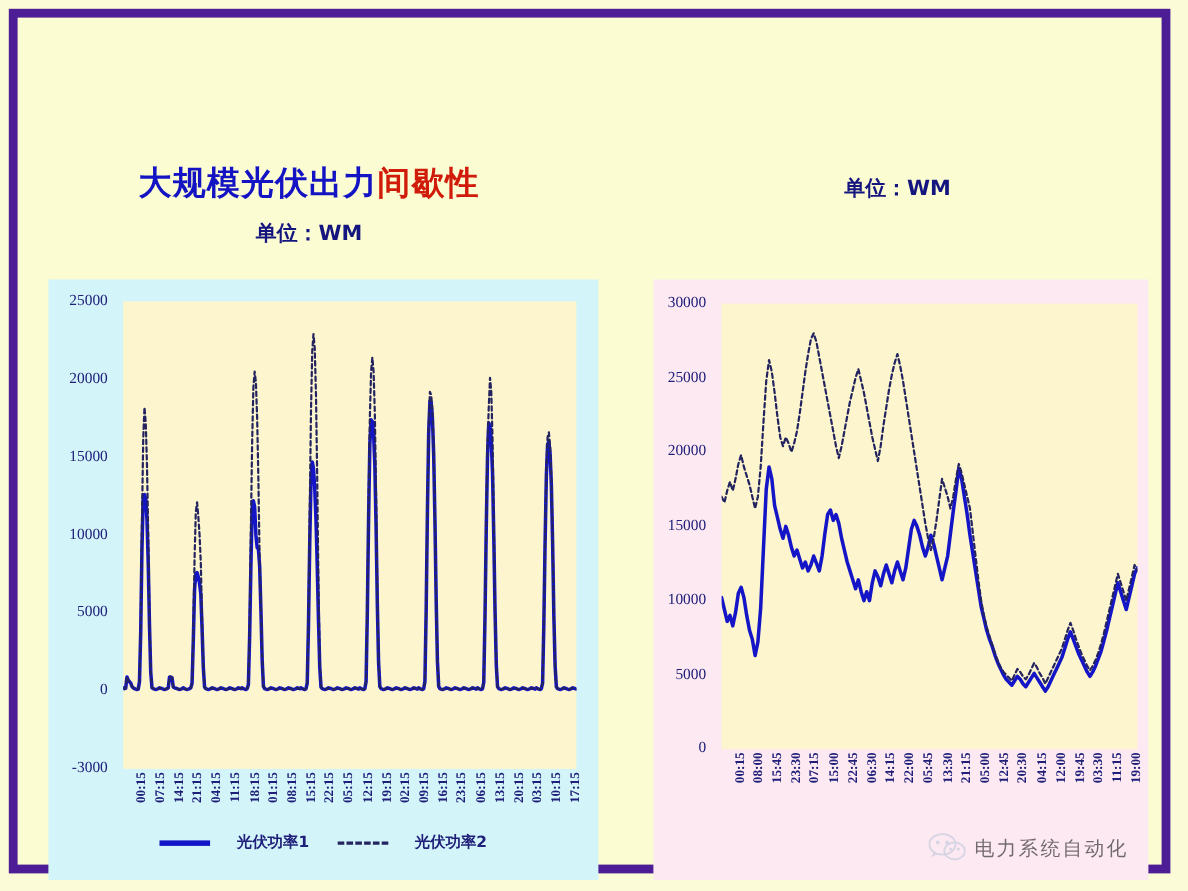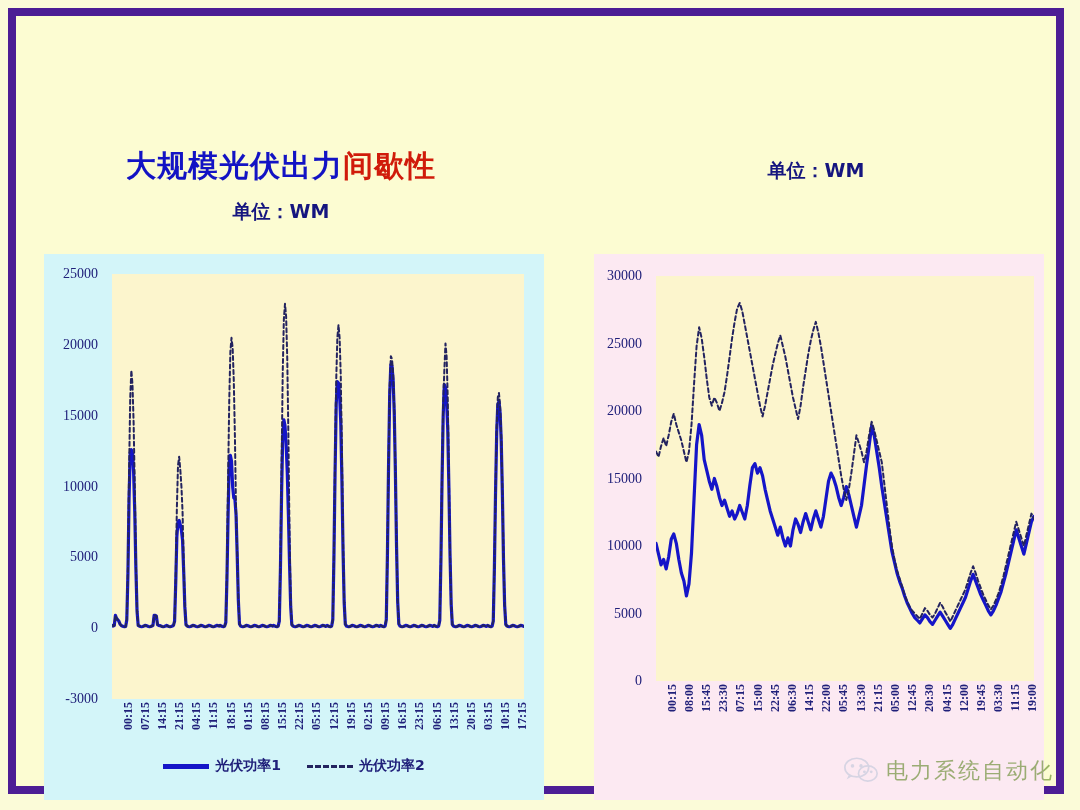--- a/index.html
+++ b/index.html
@@ -70,21 +70,21 @@
 
   
   .legend{
     position:absolute;
     display:flex;
     align-items:center;
     justify-content:center;
     gap:26px;
     width:100%;
   }
-  .legend-item{display:flex;align-items:center;gap:6px;}
+  .legend-item{display:flex;align-items:center;gap:24px;}
   .legend-label{
     font-family:"DejaVu Sans", sans-serif;
     font-weight:bold;
     font-size:14px;
     color:#20207a;
     white-space:nowrap;
   }
   .swatch-solid{
     width:46px;height:5px;background:#1515c8;display:inline-block;
   }
@@ -94,22 +94,22 @@
   }
 
   
   #watermark{
     position:absolute;
     display:flex;align-items:center;gap:8px;
     opacity:.55;
   }
   #watermark .wm-text{
     font-family:"DejaVu Sans", sans-serif;
-    font-size:22px;
-    color:#4d7c0f;
+    font-size:18px;
+    color:#000000;
     white-space:nowrap;
     letter-spacing:2px;
   }
   .wm-logo{width:34px;height:30px;}
 </style>
 </head>
 <body>
 
 <div id="slide">
 

